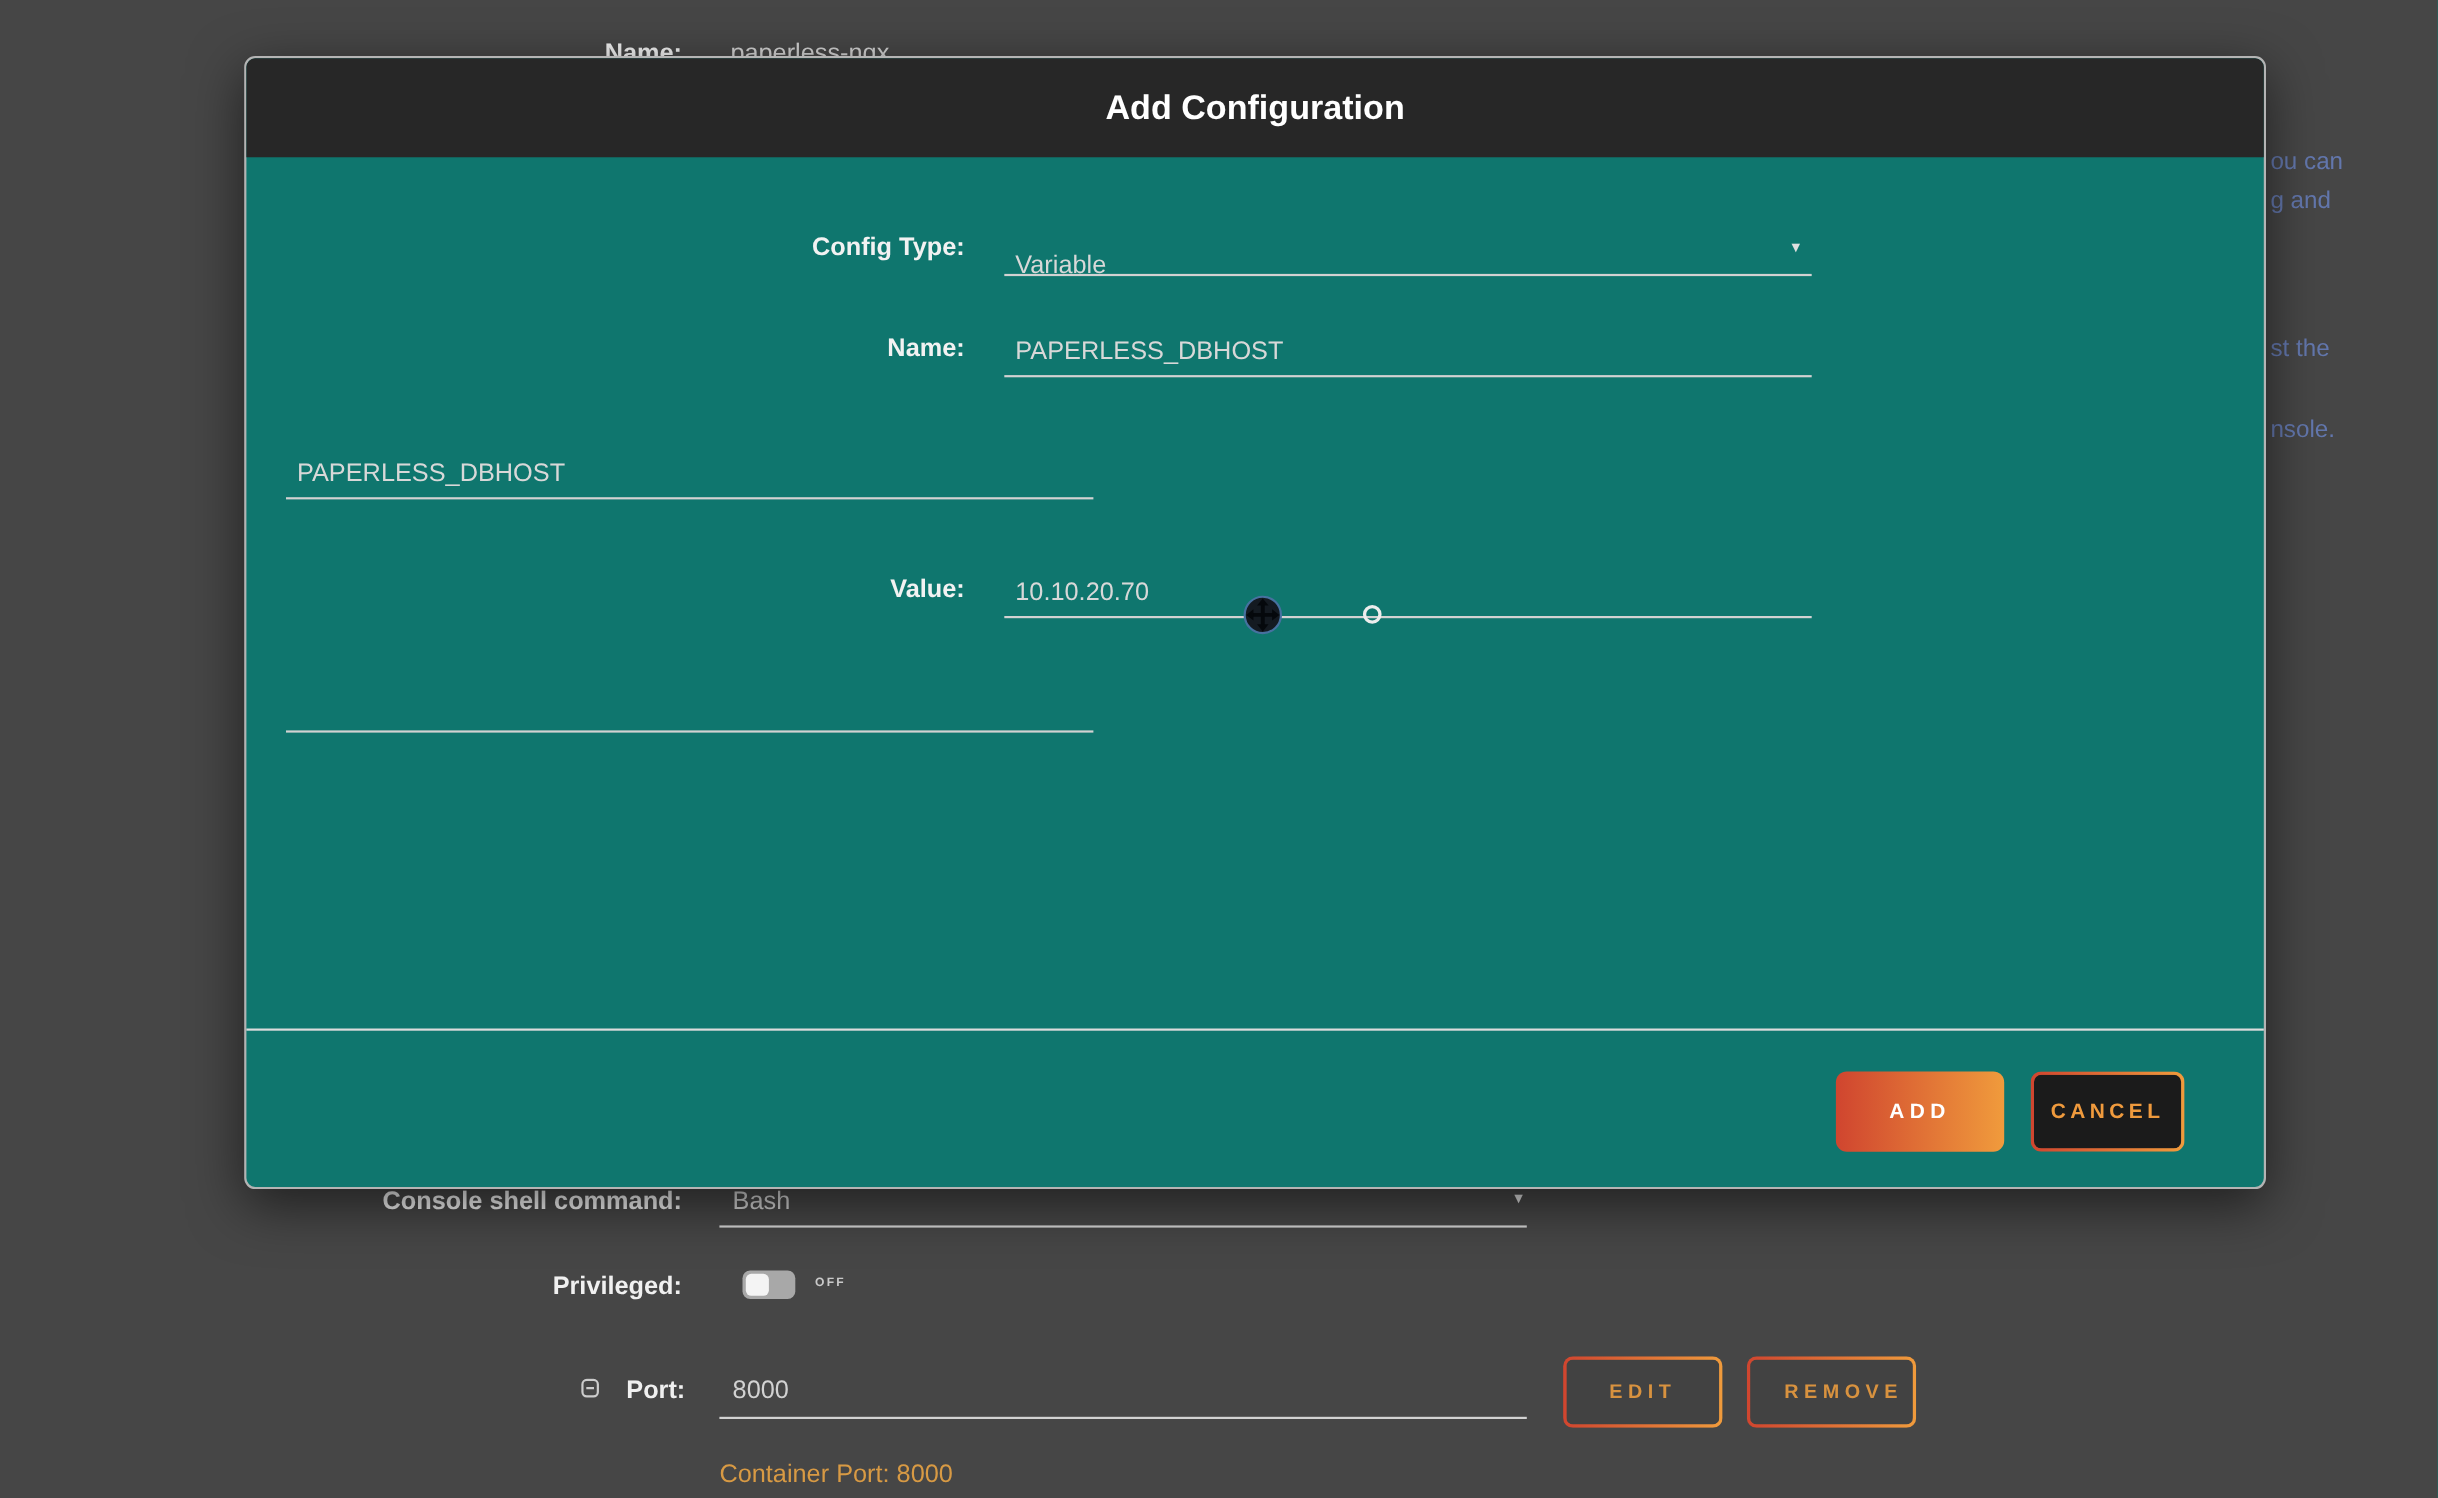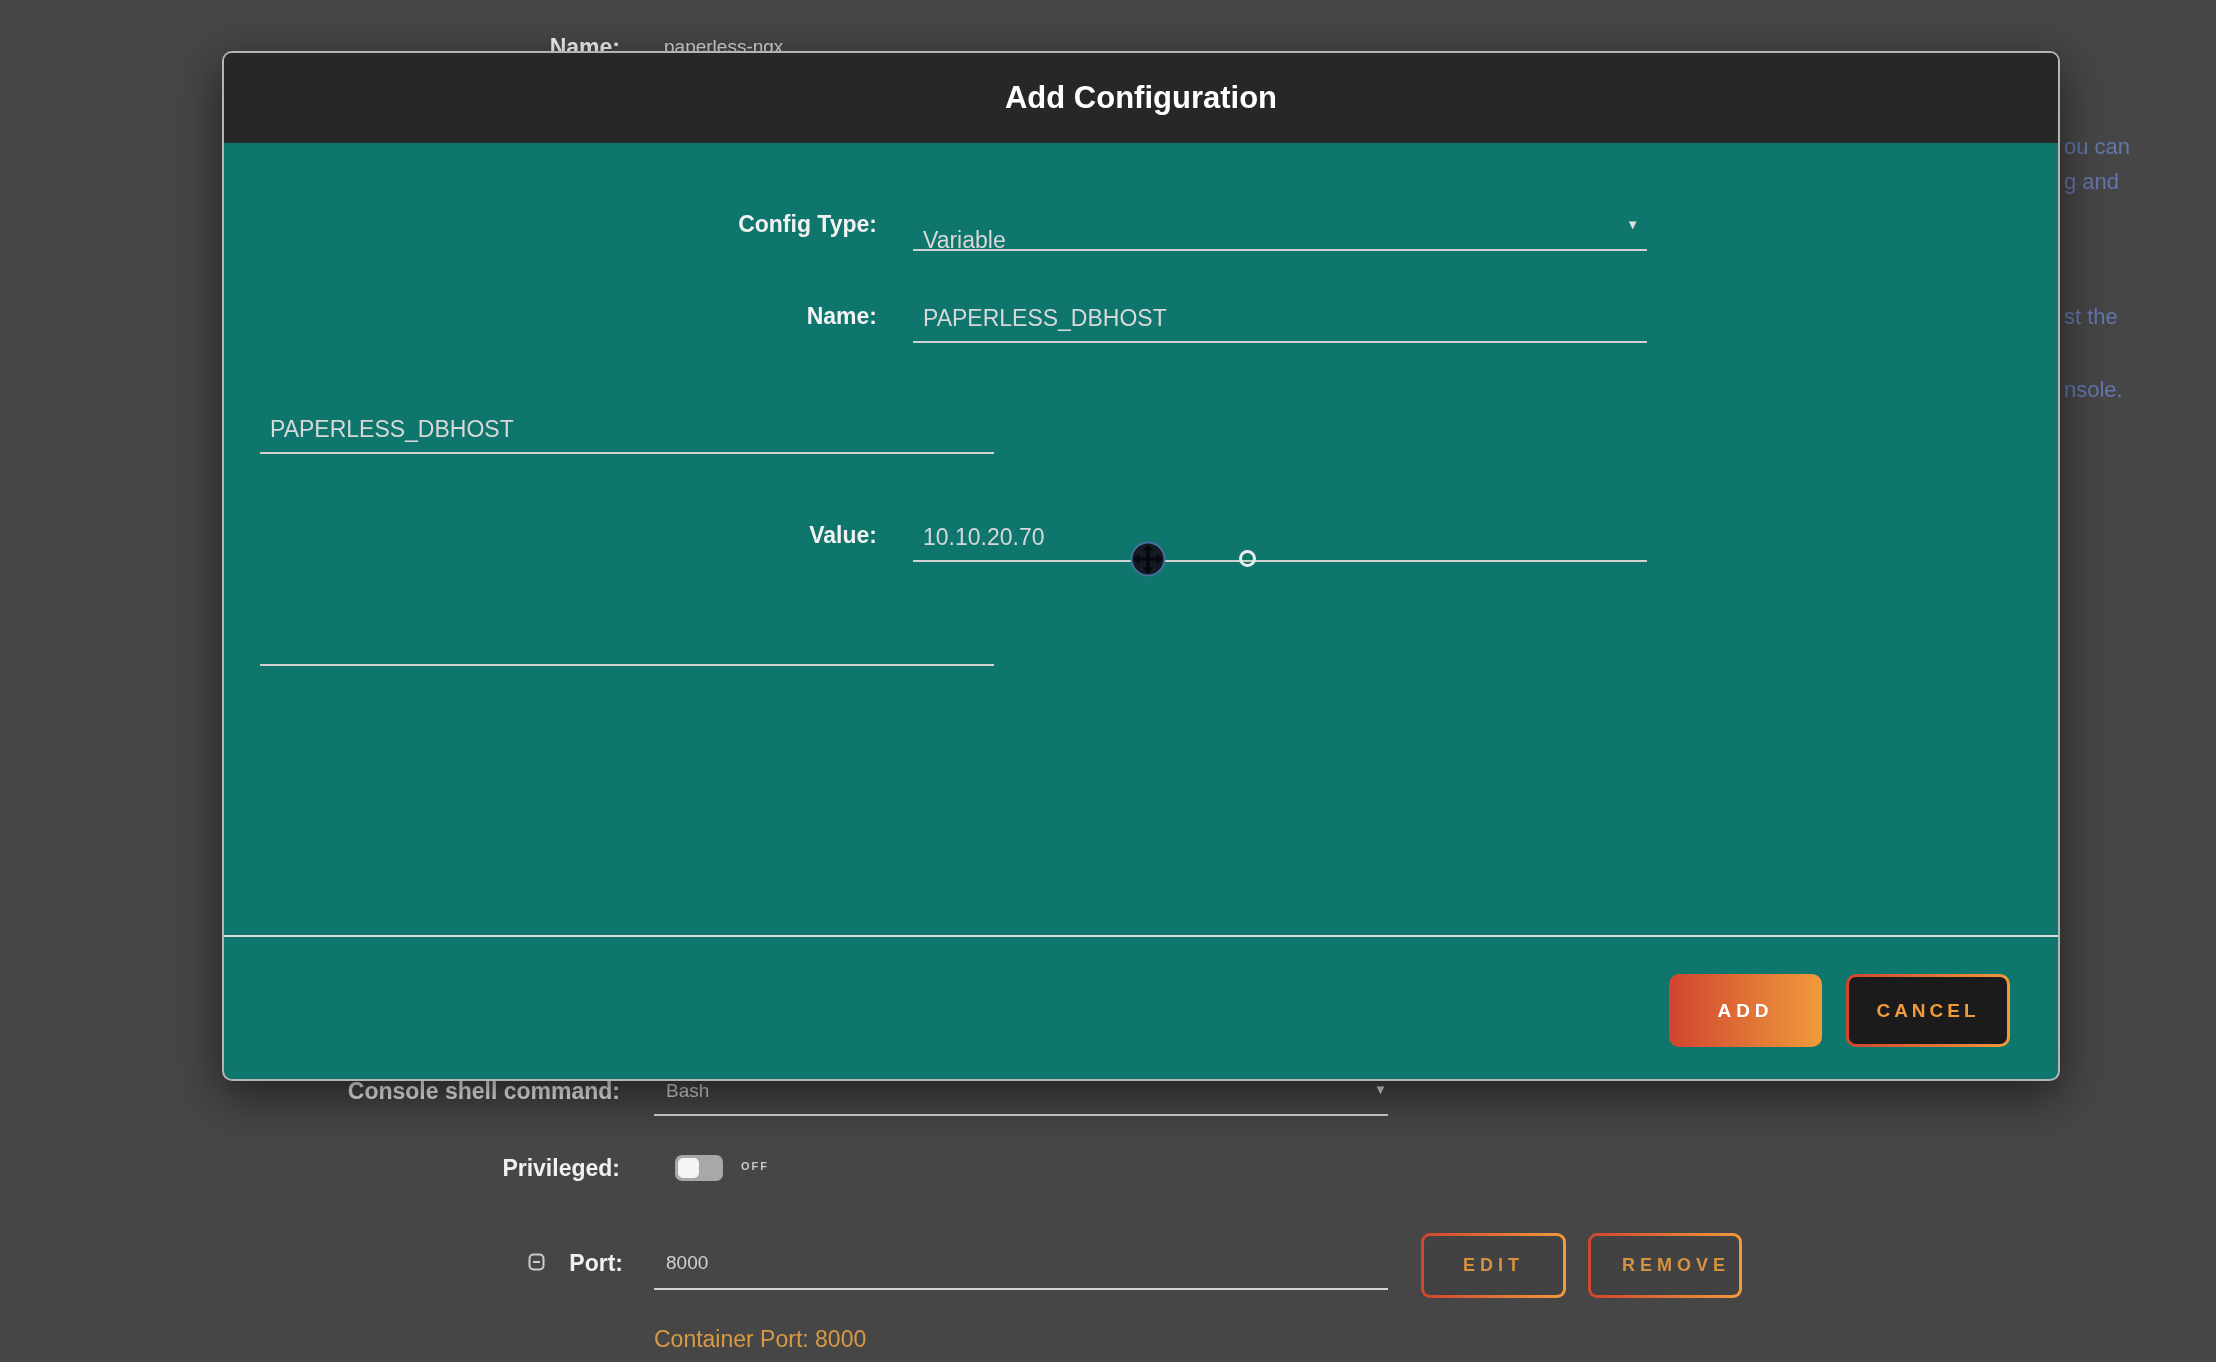--- a/index.html
+++ b/index.html
@@ -7,21 +7,21 @@
     width:2216px;height:1362px;position:relative;overflow:hidden;
     background:#464646;
     font-family:"Liberation Sans", sans-serif;
   }
   
   .bg-label{
     position:absolute;font-weight:700;font-size:23px;color:#f0f0f0;
     text-align:right;line-height:34px;
   }
   .bg-value{
-    position:absolute;font-size:19px;color:#d2d2d2;line-height:34px;
+    position:absolute;font-size:23px;color:#d2d2d2;line-height:34px;
   }
   .underline{
     position:absolute;height:2px;background:#d2d2d2;
   }
   .side-frag{
     position:absolute;left:2064px;font-size:22px;color:#6377ad;line-height:30px;white-space:nowrap;
   }
   .caret{
     position:absolute;font-size:13px;color:#e0e0e0;
   }
@@ -90,21 +90,21 @@
     position:absolute;left:0;top:882px;width:100%;height:2px;background:#dcdcdc;
   }
   .add-btn{
     position:absolute;left:1445px;top:921px;width:153px;height:73px;
     border:none;border-radius:10px;
     background:linear-gradient(90deg,#d0452f,#f09b3c);
     color:#ffffff;font-weight:700;font-size:19px;letter-spacing:5px;
     font-family:"Liberation Sans",sans-serif;cursor:pointer;
   }
   .cancel-btn{
-    position:absolute;left:1622px;top:921px;width:164px;height:73px;
+    position:absolute;left:1622px;top:921px;width:140px;height:73px;
     border:3px solid transparent;border-radius:10px;
     background:linear-gradient(#1b1b1b,#1b1b1b) padding-box,
                linear-gradient(90deg,#d0452f,#f09b3c) border-box;
     color:#ef9a3d;font-weight:700;font-size:19px;letter-spacing:4px;
     font-family:"Liberation Sans",sans-serif;cursor:pointer;
   }
   
   .move-cursor{position:absolute;left:1129px;top:540px;}
   .click-ring{
     position:absolute;left:1239px;top:550px;width:11px;height:11px;

